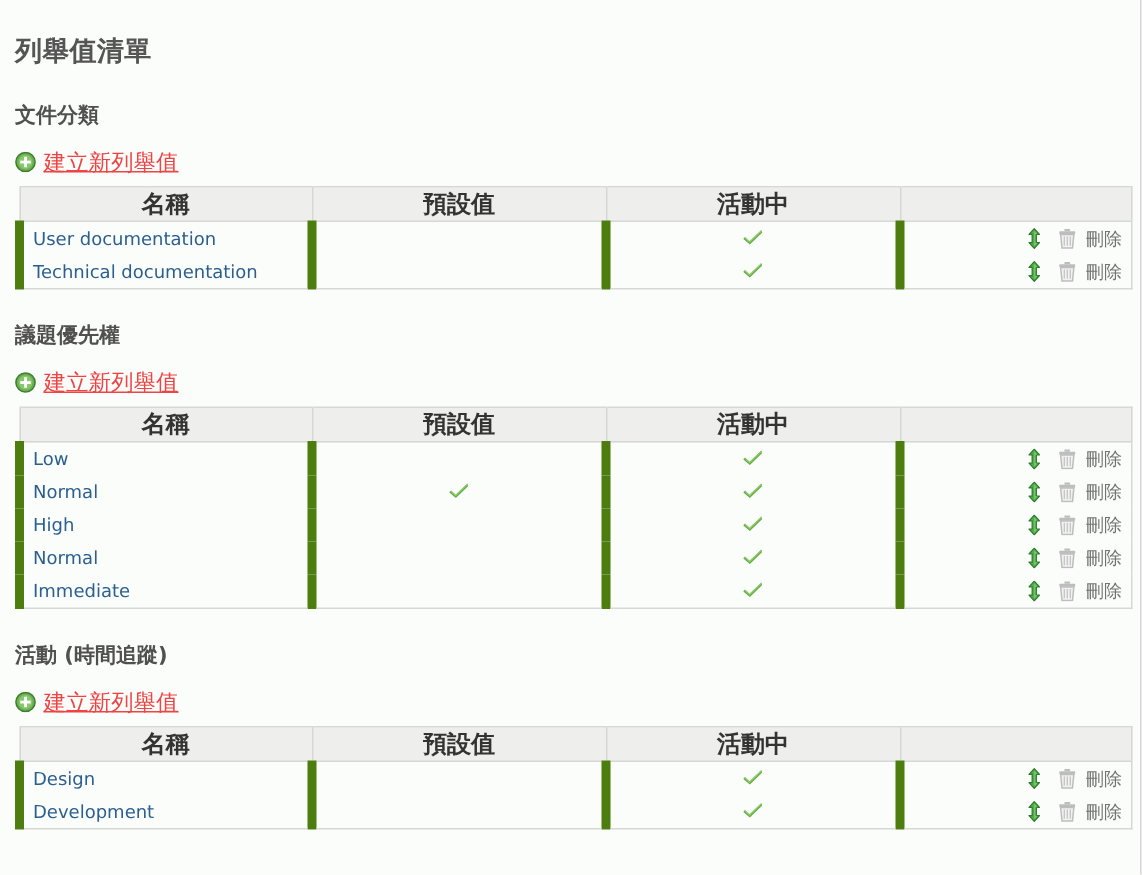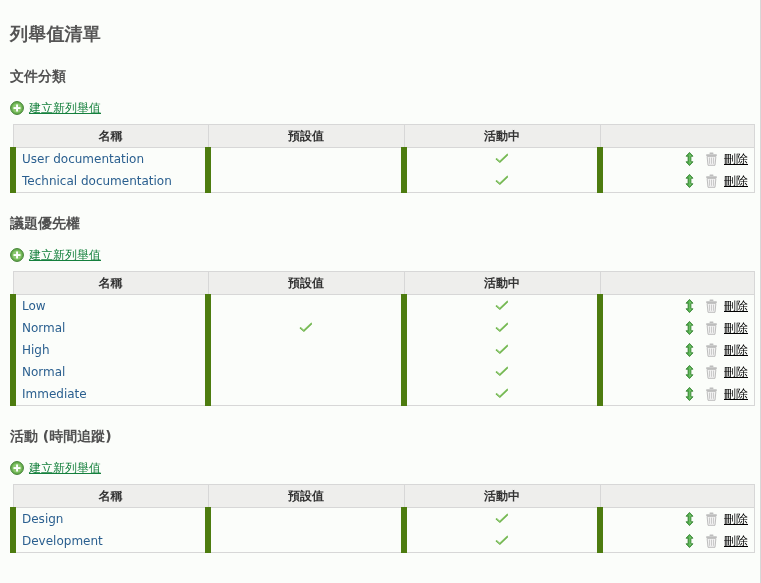--- a/index.html
+++ b/index.html
@@ -47,42 +47,42 @@
     height: 16px;
   }
   .plus-icon {
     width: 14px;
     height: 14px;
     display: inline-block;
     flex: 0 0 14px;
     line-height: 0;
   }
   .new-link {
-    color: #15803d;
-    font-size: 12px;
+    color: #ef4444;
+    font-size: 15px;
     text-decoration: underline;
     cursor: pointer;
     line-height: 14px;
   }
   table.enum-table {
     border-collapse: collapse;
     width: 745px;
     table-layout: fixed;
     font-size: 12px;
     border: 1px solid #d7d7d7;
   }
   table.enum-table thead th {
     background: #eeeeec;
     border: 1px solid #d7d7d7;
     border-top: none;
     font-weight: bold;
     color: #333;
     height: 22px;
     padding: 0 4px;
-    font-size: 12px;
+    font-size: 16px;
     text-align: center;
   }
   table.enum-table thead th.col-actions {
     border-right: none;
   }
   table.enum-table tbody td {
     border-left: 6px solid #4d7c0f;
     border-right: 1px solid #dcdcdc;
     height: 22px;
     padding: 0 6px;
@@ -108,26 +108,25 @@
     border-right: none !important;
   }
   .act-item {
     display: inline-block;
     vertical-align: middle;
     margin-left: 10px;
   }
   .reorder-icon { width: 11px; height: 14px; line-height: 0; }
   .trash-icon { width: 13px; height: 14px; line-height: 0; }
   .delete-label {
-    color: #000000;
+    color: #737373;
     font-size: 12px;
     cursor: pointer;
     margin-left: 6px;
     vertical-align: middle;
-    text-decoration: underline;
   }
   .check { width: 14px; height: 12px; line-height: 0; display: inline-block; }
   .col-name { width: 186px; }
   .col-default { width: 187px; }
   .col-active { width: 187px; }
 </style>
 </head>
 <body>
 
 <div class="page">

